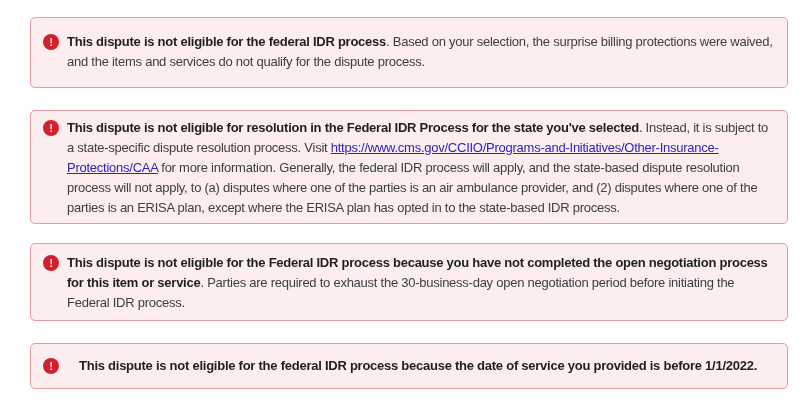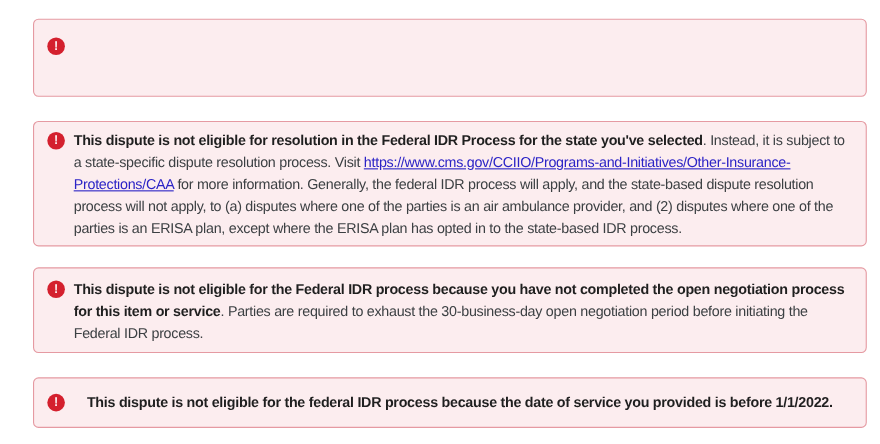--- a/index.html
+++ b/index.html
@@ -52,20 +52,21 @@
     text-decoration: underline;
     overflow-wrap: anywhere;
     cursor: pointer;
   }
 </style>
 </head>
 <body>
 
 <div class="alert alert-1">
   <span class="error-icon">!</span>
+  <div class="alert-text"><b>This dispute is not eligible for the federal IDR process</b><span>. Based on your selection, the surprise billing protections were waived, and the items and services do not qualify for the dispute process.</span></div>
 </div>
 
 <div class="alert alert-2">
   <span class="error-icon">!</span>
   <div class="alert-text"><b>This dispute is not eligible for resolution in the Federal IDR Process for the state you've selected</b><span>. Instead, it is subject to a state-specific dispute resolution process. Visit </span><a>https://www.cms.gov/CCIIO/Programs-and-Initiatives/Other-Insurance-Protections/CAA</a><span> for more information. Generally, the federal IDR process will apply, and the state-based dispute resolution process will not apply, to (a) disputes where one of the parties is an air ambulance provider, and (2) disputes where one of the parties is an ERISA plan, except where the ERISA plan has opted in to the state-based IDR process.</span></div>
 </div>
 
 <div class="alert alert-3">
   <span class="error-icon">!</span>
   <div class="alert-text"><b>This dispute is not eligible for the Federal IDR process because you have not completed the open negotiation process for this item or service</b><span>. Parties are required to exhaust the 30-business-day open negotiation period before initiating the Federal IDR process.</span></div>

